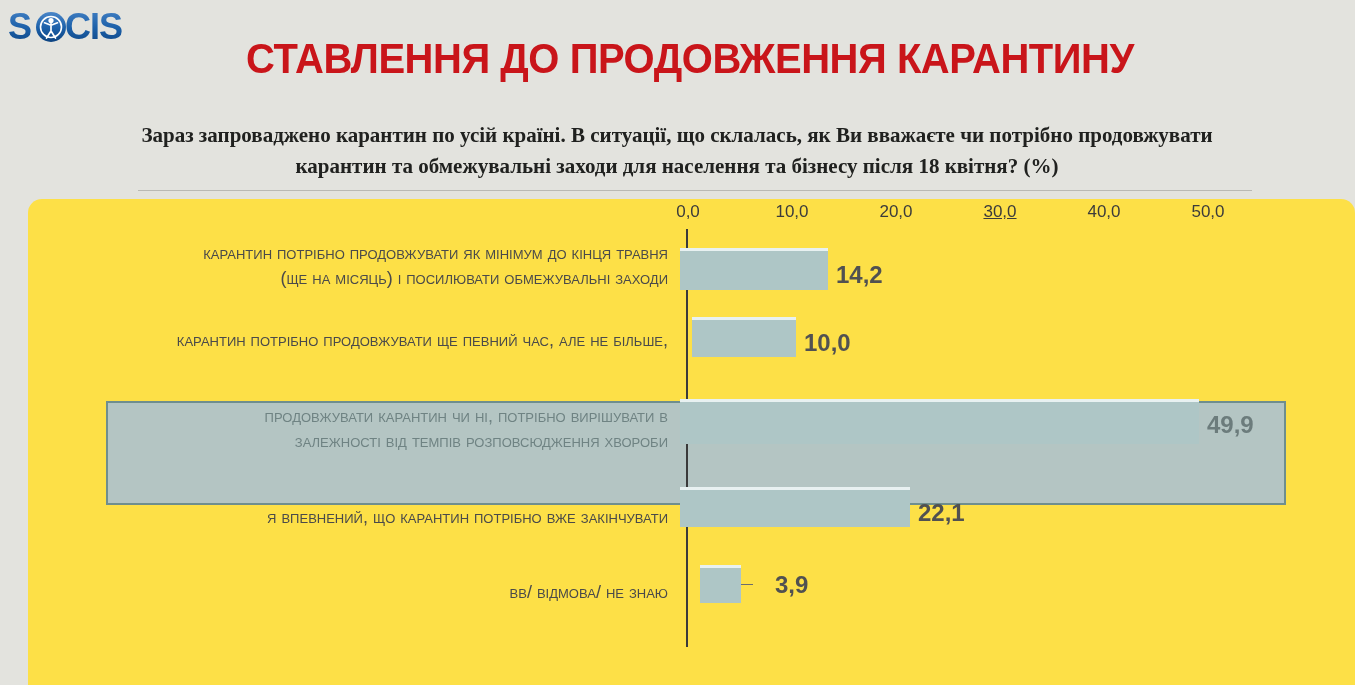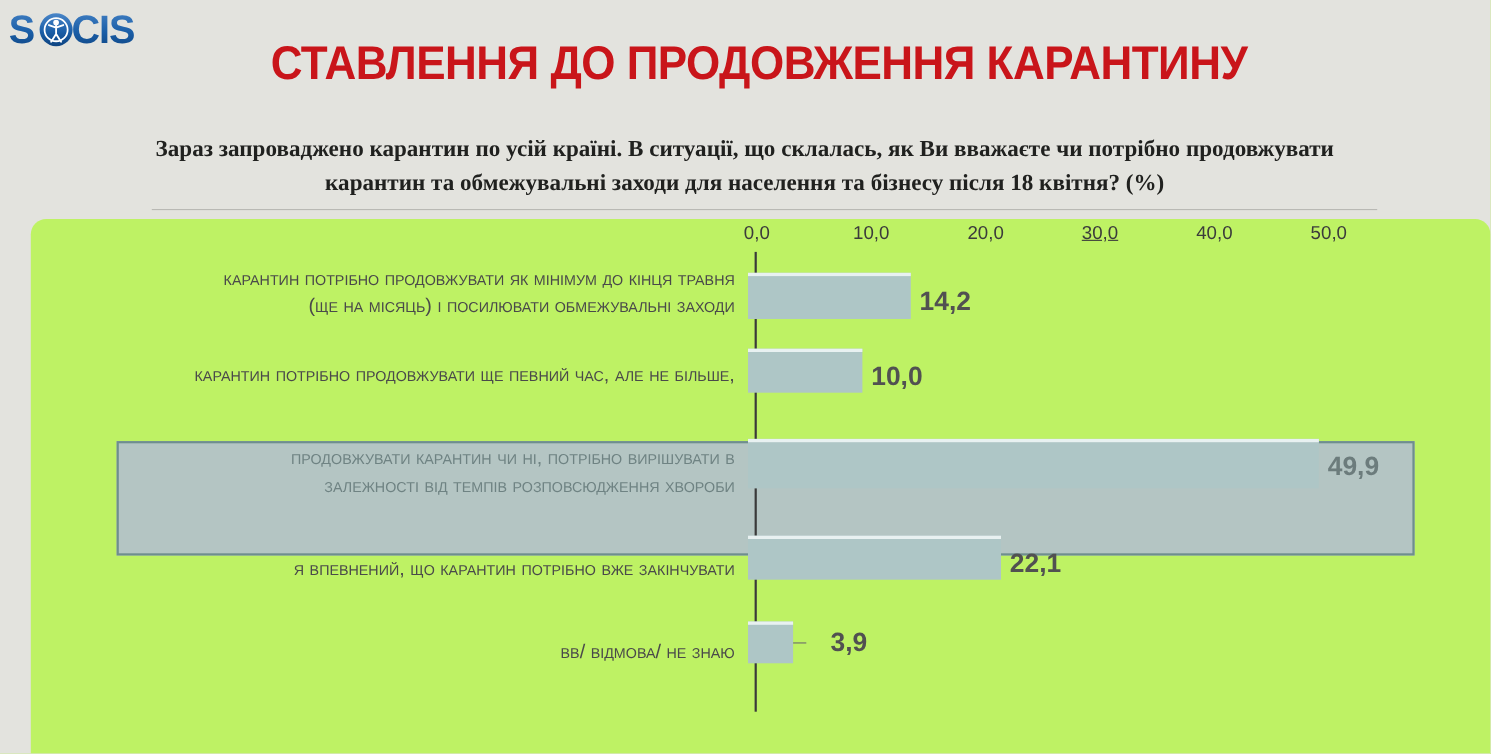--- a/index.html
+++ b/index.html
@@ -70,21 +70,21 @@
     background: #b9b9b4;
   }
 
   
   #panel {
     position: absolute;
     left: 28px;
     top: 199px;
     width: 1327px;
     height: 486px;
-    background: #bef264;
+    background: #fde047;
     border-radius: 14px 14px 0 0;
   }
 
   
   .axis-labels {
     position: absolute;
     left: 0;
     top: 3px;
     height: 24px;
     width: 100%;
@@ -228,21 +228,21 @@
       <div class="cat-label">
         <div>Карантин потрібно продовжувати як мінімум до кінця травня</div>
         <div>(ще на місяць) і посилювати обмежувальні заходи</div>
       </div>
       <div class="plot">
         <div class="bar" style="top:19px;height:42px;width:148px;"></div>
         <div class="val" style="left:158px;top:32px;">14,2</div>
       </div>
     </div>
 
-    <div class="row" style="height:74px;">
+    <div class="row" style="height:74px;gap:12px;">
       <div class="cat-label">
         <div>Карантин потрібно продовжувати ще певний час, але не більше,</div>
       </div>
       <div class="plot">
         <div class="bar" style="top:14px;height:40px;width:104px;"></div>
         <div class="val" style="left:114px;top:26px;">10,0</div>
       </div>
     </div>
 
     <div class="row highlight" style="height:104px;">
@@ -259,21 +259,21 @@
     <div class="row" style="height:72px;">
       <div class="cat-label">
         <div>Я впевнений, що карантин потрібно вже закінчувати</div>
       </div>
       <div class="plot">
         <div class="bar" style="top:6px;height:40px;width:230px;"></div>
         <div class="val" style="left:240px;top:18px;">22,1</div>
       </div>
     </div>
 
-    <div class="row" style="height:78px;">
+    <div class="row" style="height:78px;gap:20px;">
       <div class="cat-label">
         <div>ВВ/ ВІДМОВА/ НЕ ЗНАЮ</div>
       </div>
       <div class="plot">
         <div class="bar" style="top:12px;height:38px;width:41px;"></div>
         <div class="leader" style="left:43px;top:31px;width:12px;"></div>
         <div class="val" style="left:56px;top:18px;margin-left:21px;">3,9</div>
       </div>
     </div>
 

